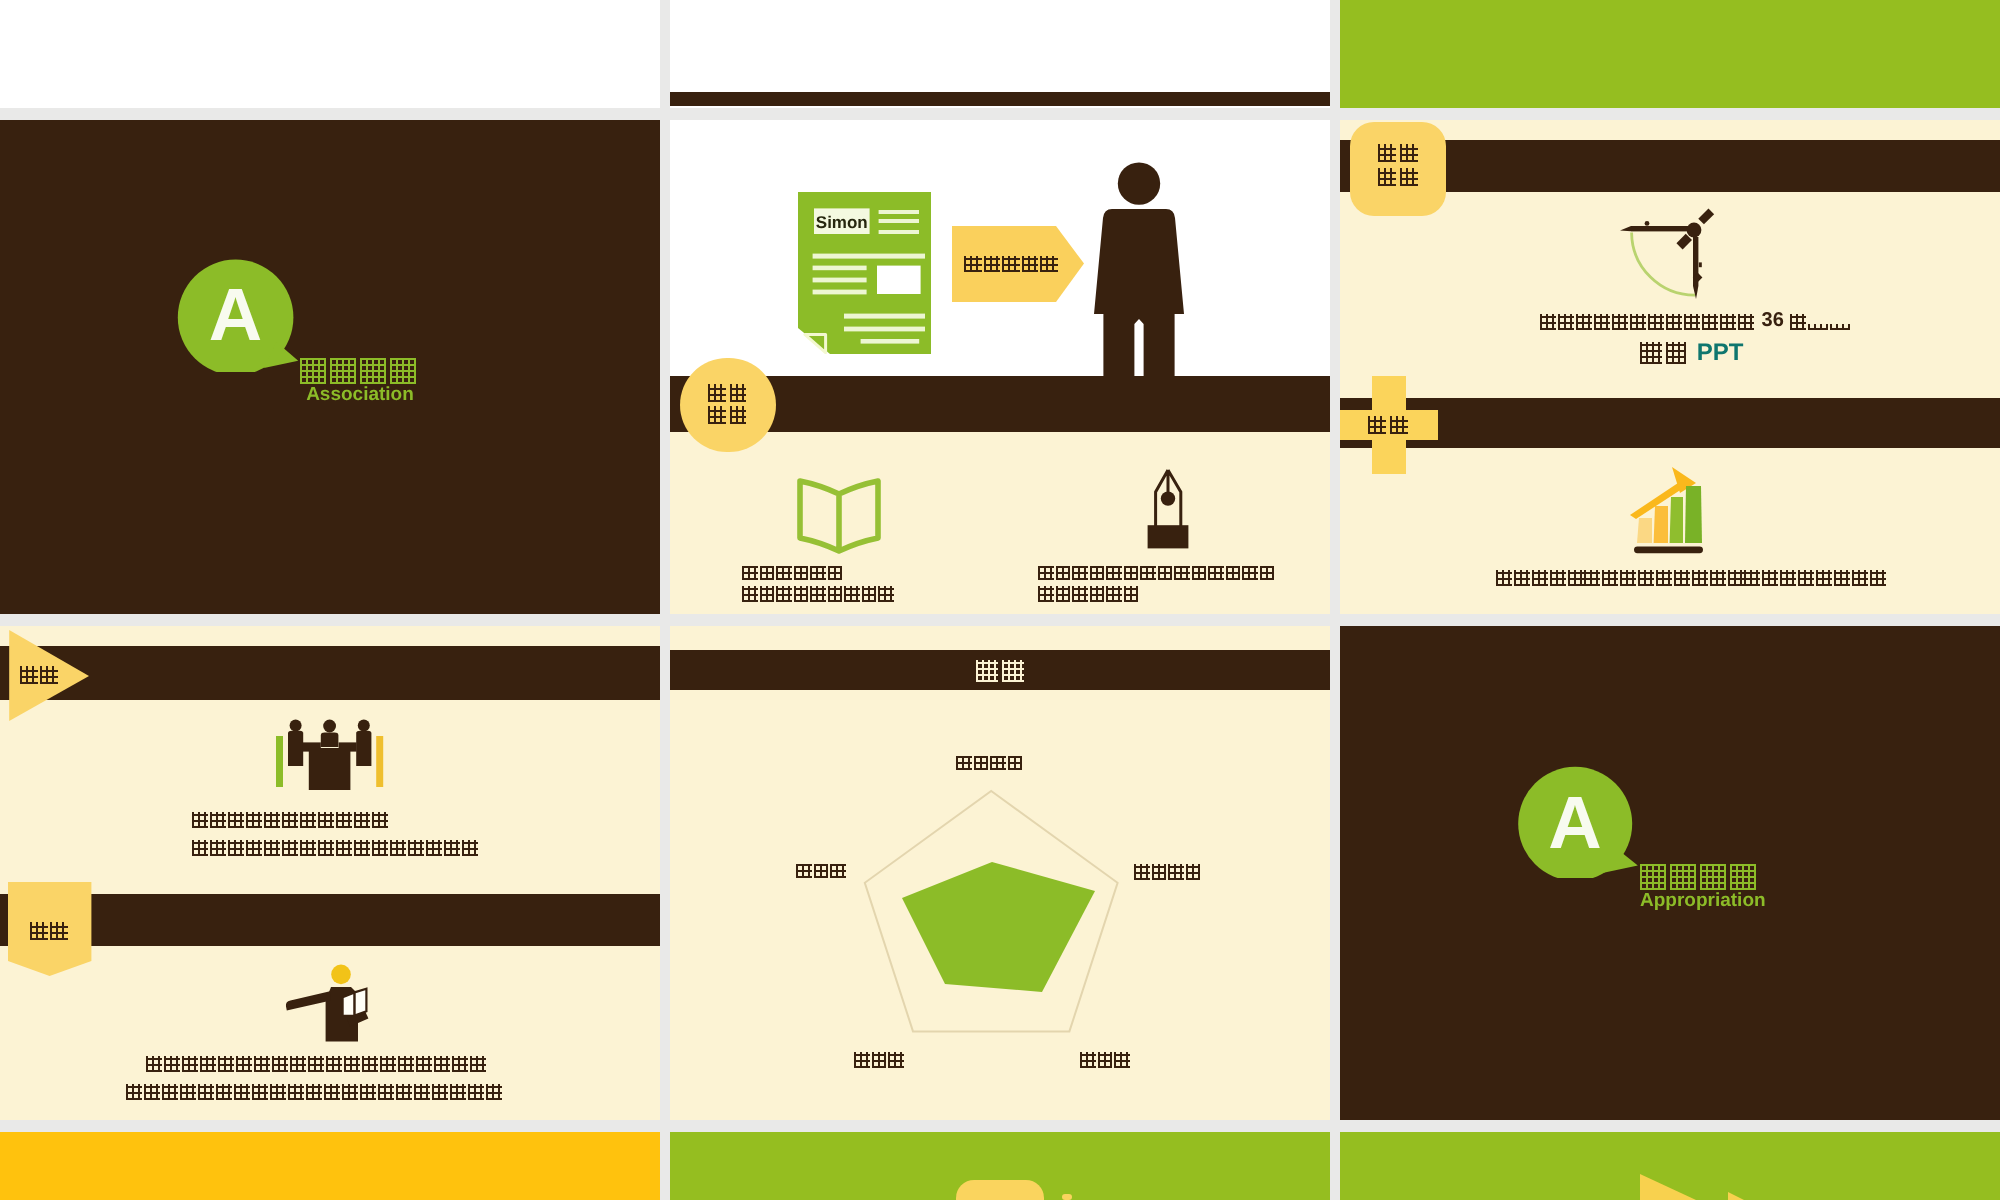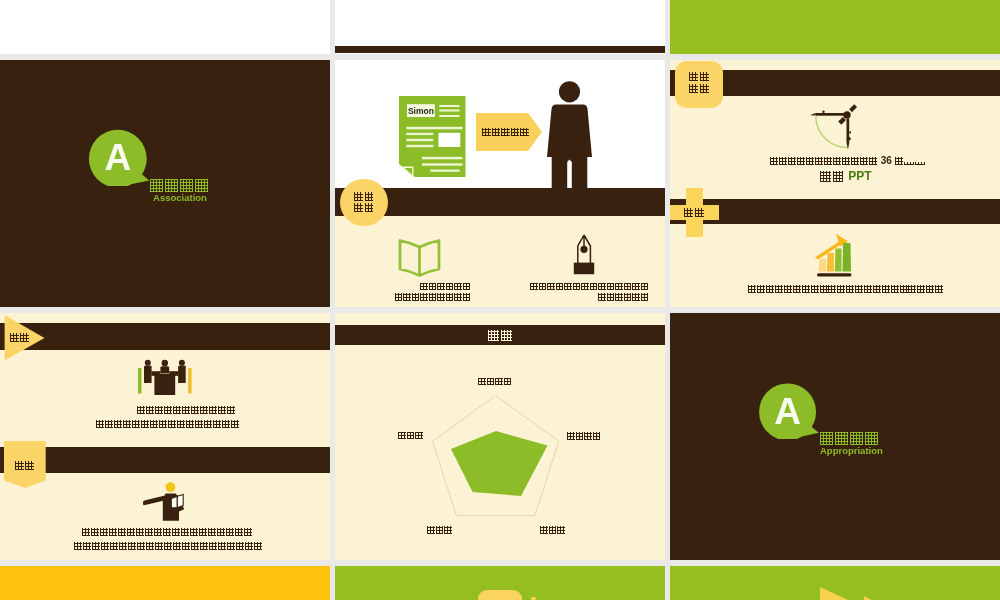--- a/index.html
+++ b/index.html
@@ -2,21 +2,21 @@
 <html><head><meta charset="utf-8">
 <style>
 html,body{margin:0;padding:0}
 body{width:1000px;height:600px;overflow:hidden;background:#e9e9e8;font-family:"Liberation Sans",sans-serif;position:relative}
 .ab{position:absolute}
 .zh{display:inline-block;vertical-align:top;
 background:repeating-linear-gradient(90deg,currentColor 0 1px,transparent 1px 3px),
 repeating-linear-gradient(0deg,currentColor 0 1px,transparent 1px 3px),
 linear-gradient(transparent,transparent)}
 .tl{white-space:nowrap;line-height:1}
-.ctr{text-align:right}
+.ctr{text-align:left}
 </style></head><body>
 
 <div class="ab" style="left:0;top:0;width:330px;height:54px;background:#fff"></div>
 
 <div class="ab" style="left:335px;top:0;width:330px;height:54px;background:#fff"></div>
 
 <div class="ab" style="left:335px;top:45.5px;width:330px;height:7px;background:#38210f"></div>
 
 <div class="ab" style="left:670px;top:0;width:330px;height:54px;background:#95be20"></div>
 
@@ -105,21 +105,21 @@
 <rect x="44.5" y="11.2" width="7.2" height="4" fill="#38210f" transform="rotate(-45 48.1 13.2)"></rect>
 <rect x="33.8" y="23.6" width="6.6" height="4.4" fill="#38210f" transform="rotate(-45 37.1 25.8)"></rect>
 <rect x="41.5" y="23.5" width="2.7" height="24.5" fill="#38210f"></rect>
 <rect x="44.4" y="36.2" width="1.5" height="2.4" fill="#38210f"></rect>
 <rect x="42.1" y="42" width="3.4" height="3.4" fill="#38210f" transform="rotate(45 43.8 43.7)"></rect>
 <polygon points="41.5,48 44.2,48 43,54.5" fill="#38210f"></polygon>
 </svg>
 
 <div class="ab tl ctr" style="left:770px;top:156.5px;width:150px;color:#38210f"><i class="zh" style="width:8px;height:8px;margin-right:1px"></i><i class="zh" style="width:8px;height:8px;margin-right:1px"></i><i class="zh" style="width:8px;height:8px;margin-right:1px"></i><i class="zh" style="width:8px;height:8px;margin-right:1px"></i><i class="zh" style="width:8px;height:8px;margin-right:1px"></i><i class="zh" style="width:8px;height:8px;margin-right:1px"></i><i class="zh" style="width:8px;height:8px;margin-right:1px"></i><i class="zh" style="width:8px;height:8px;margin-right:1px"></i><i class="zh" style="width:8px;height:8px;margin-right:1px"></i><i class="zh" style="width:8px;height:8px;margin-right:1px"></i><i class="zh" style="width:8px;height:8px;margin-right:1px"></i><i class="zh" style="width:8px;height:8px;margin-right:1px"></i><b style="font-size:10px;line-height:8px;vertical-align:top"> 36 </b><i class="zh" style="width:8px;height:8px;margin-right:1px"></i><i class="zh" style="width:10px;height:3px;margin-top:5px"></i><i class="zh" style="width:10px;height:3px;margin-top:5px;margin-left:1px"></i></div>
 
-<div class="ab tl" style="left:820px;top:171px;color:#38210f"><i class="zh" style="width:10.5px;height:10.5px;margin-right:2px"></i><i class="zh" style="width:10.5px;height:10.5px;margin-right:2px"></i><b style="color:#4d7c0f;font-size:12px;line-height:10.5px;vertical-align:top"> PPT</b></div>
+<div class="ab tl" style="left:820px;top:171px;color:#38210f"><i class="zh" style="width:10.5px;height:10.5px;margin-right:2px"></i><i class="zh" style="width:10.5px;height:10.5px;margin-right:2px"></i><b style="color:#0f766e;font-size:12px;line-height:10.5px;vertical-align:top"> PPT</b></div>
 
 <div class="ab" style="left:670px;top:198.5px;width:330px;height:25px;background:#38210f"></div>
 
 <div class="ab" style="left:686px;top:188px;width:16.5px;height:48.5px;background:#fbd45b"></div>
 <div class="ab" style="left:670px;top:205px;width:48.5px;height:14.6px;background:#fbd45b"></div>
 <div class="ab tl" style="left:684px;top:208px;color:#38210f"><i class="zh" style="width:9px;height:9px;margin-right:2px"></i><i class="zh" style="width:9px;height:9px;margin-right:2px"></i></div>
 
 <svg class="ab" style="left:813px;top:230px" width="42" height="48" viewBox="0 0 42 48">
 <polygon points="2,27.5 29,9.5 31,12.5 5,29.5" fill="#fab81c"></polygon>
 <polygon points="23,3.5 35,11.5 27,16.5" fill="#fab81c"></polygon>

